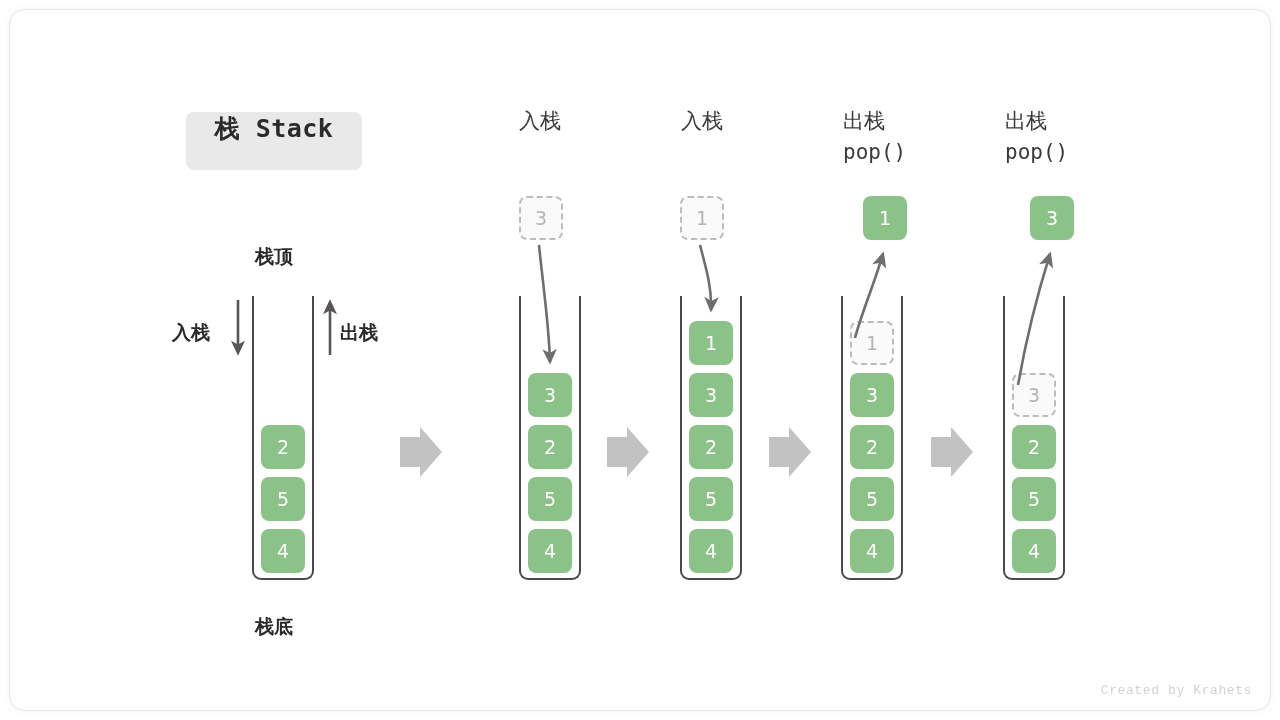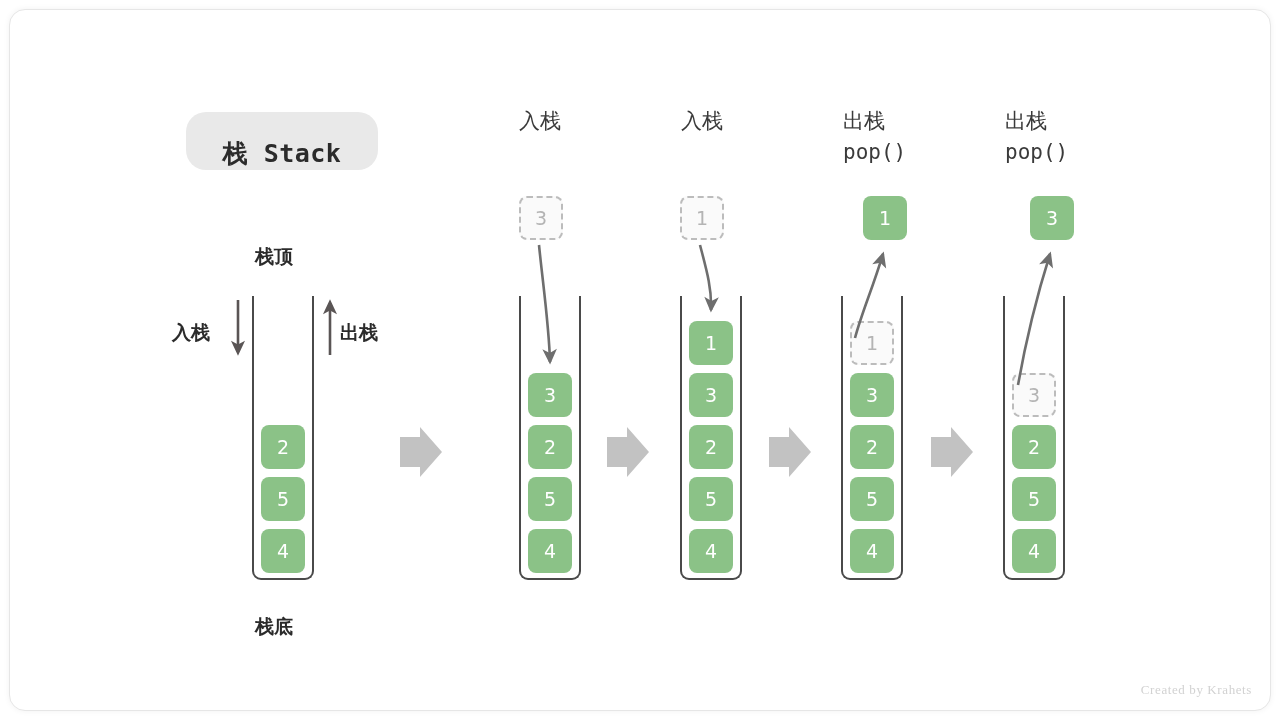--- a/index.html
+++ b/index.html
@@ -27,26 +27,26 @@
     border-radius: 16px;
     box-shadow: 0 0 6px rgba(0,0,0,0.055);
     box-sizing: border-box;
   }
 
   
   #title-badge {
     position: absolute;
     left: 186px;
     top: 112px;
-    width: 192px;
+    width: 176px;
     height: 58px;
     background: #e9e9e9;
-    border-radius: 20px;
+    border-radius: 8px;
     display: flex;
-    align-items: flex-end;
+    align-items: flex-start;
     justify-content: center;
   }
   #title-badge .t {
     font-family: "DejaVu Sans Mono", "Liberation Mono", monospace;
     font-size: 25px;
     font-weight: bold;
     color: #2b2b2b;
     letter-spacing: 0.5px;
     white-space: pre;
   }
@@ -126,21 +126,21 @@
     left: 0; top: 0;
     width: 1280px; height: 720px;
     pointer-events: none;
   }
 
   
   #watermark {
     position: absolute;
     right: 28px;
     bottom: 22px;
-    font-family: Liberation Serif, serif;
+    font-family: Liberation Mono, monospace;
     font-size: 13px;
     color: #d2d2d2;
     letter-spacing: 0.6px;
     white-space: nowrap;
   }
 </style>
 </head>
 <body>
 
 <div id="canvas">

